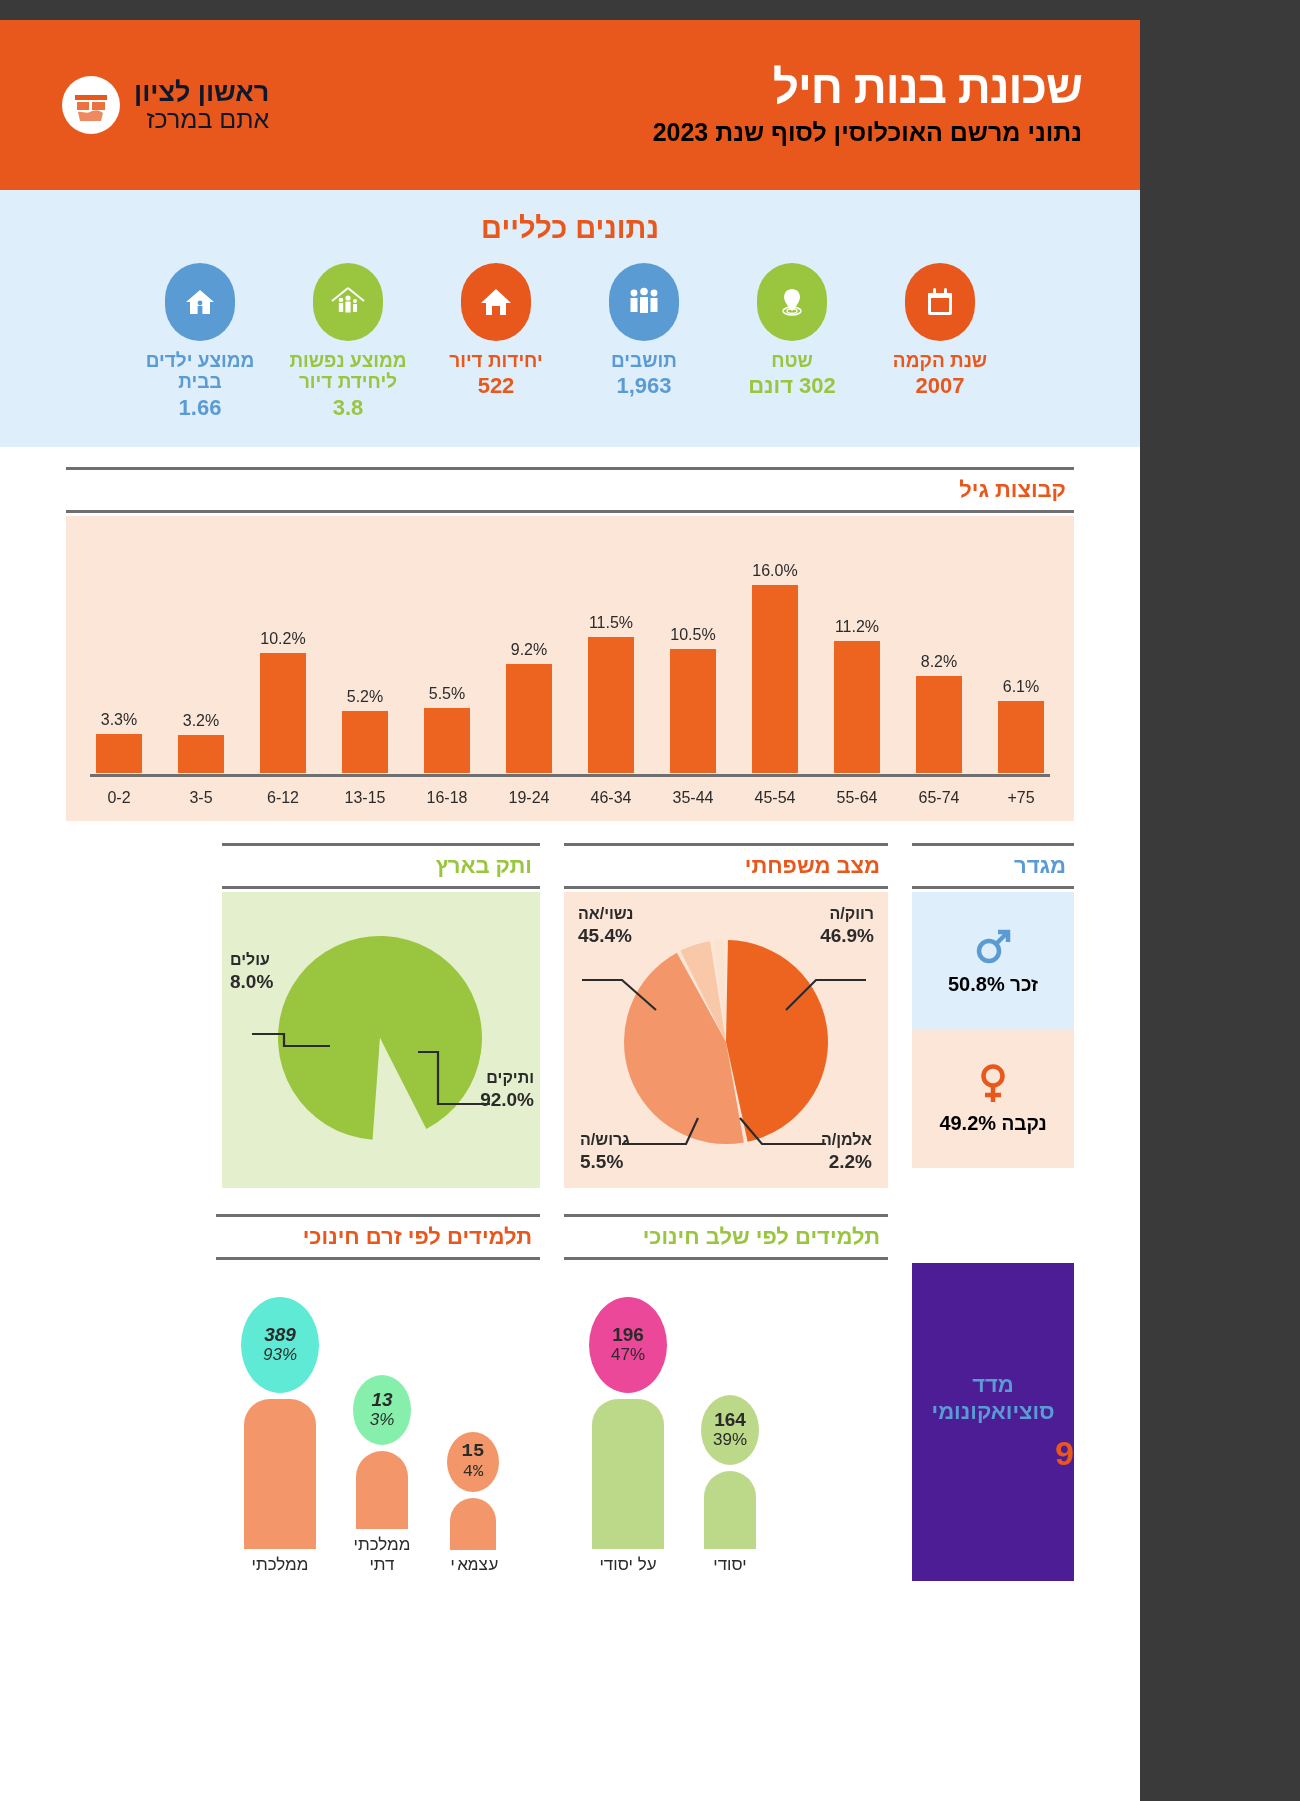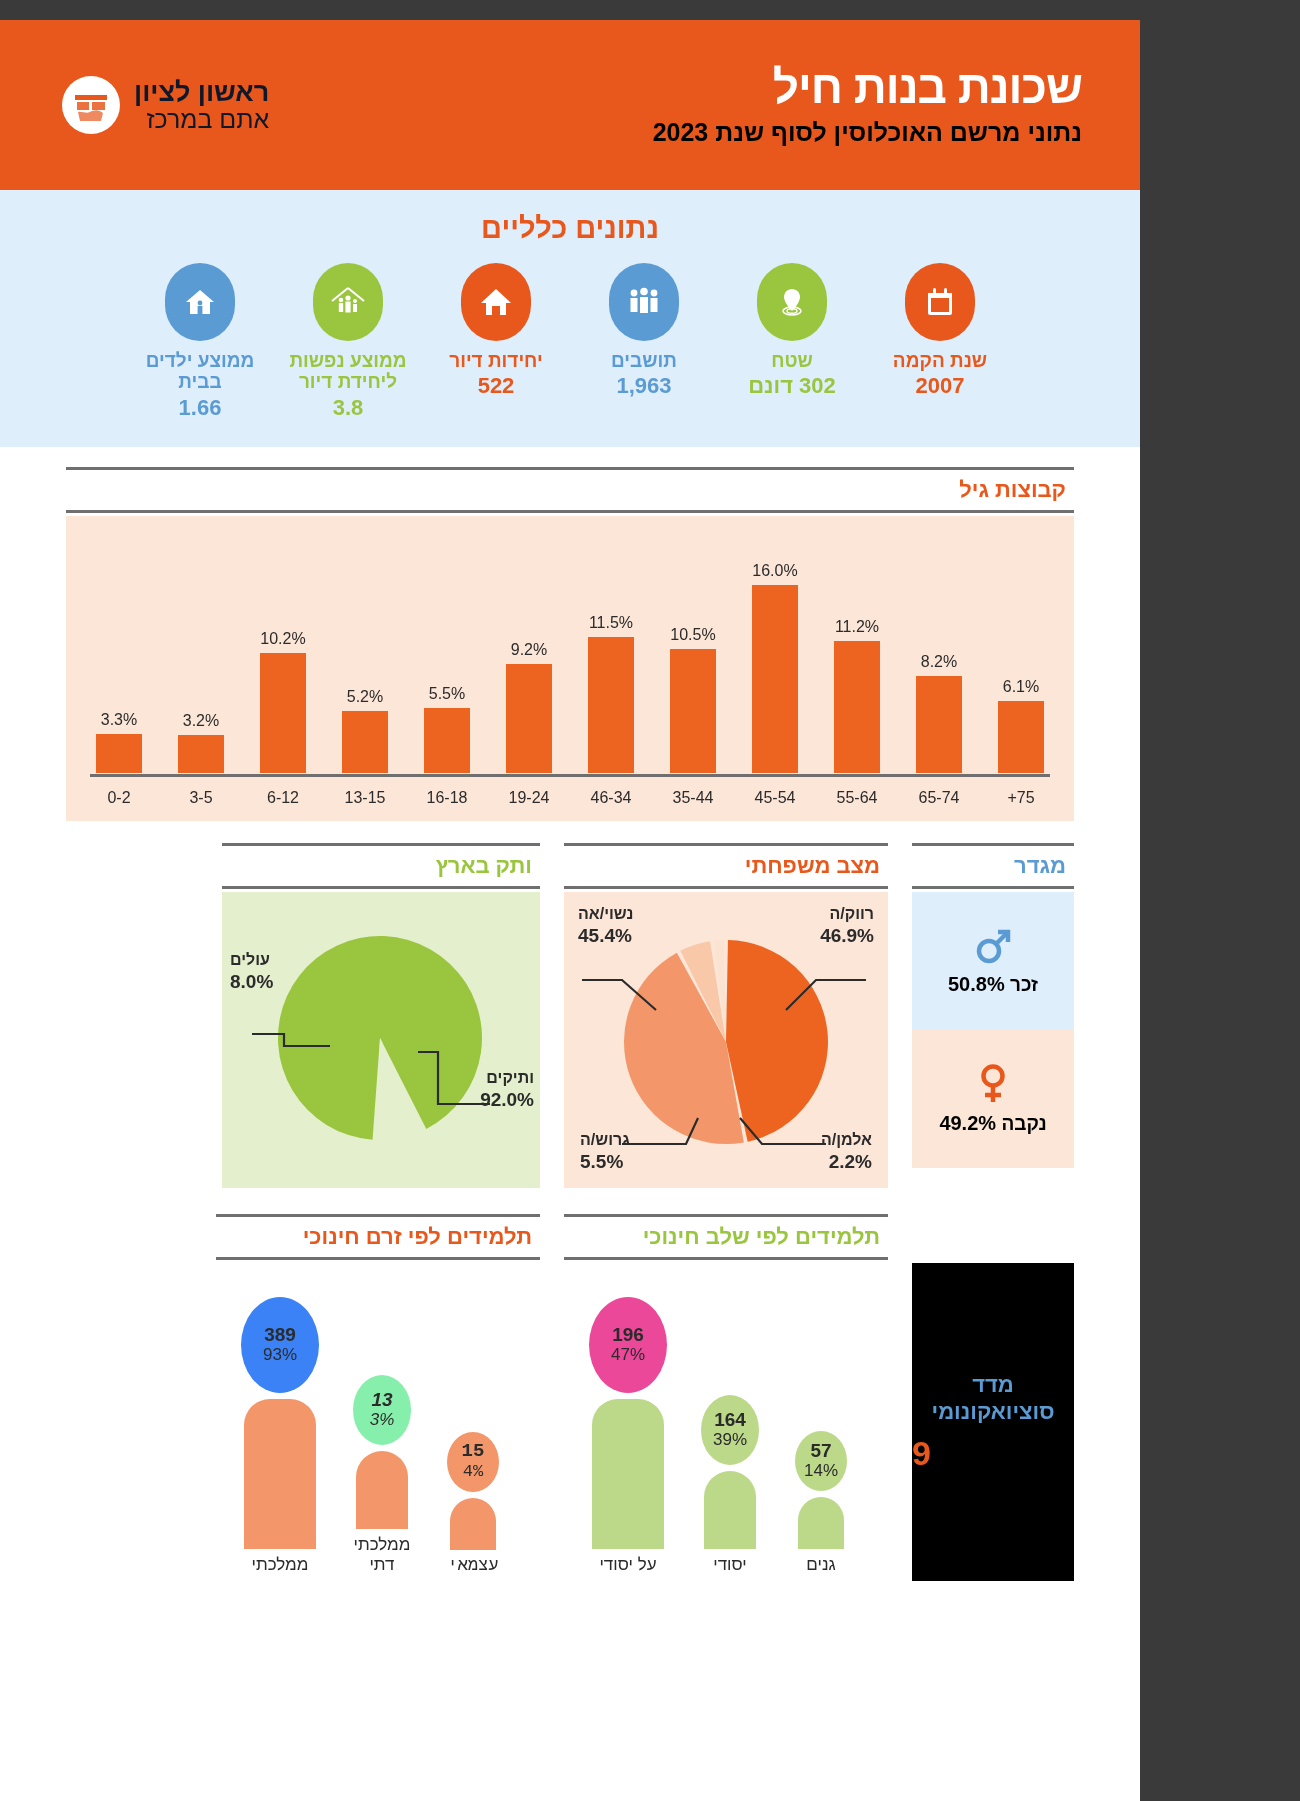--- a/index.html
+++ b/index.html
@@ -114,22 +114,22 @@
 
   .pie-box { height: 296px; position: relative; }
   .callout { position: absolute; font-size: 16px; font-weight: bold;
     color: #2b2b2b; line-height: 1.25; text-align: right; }
   .callout .pct { font-size: 19px; }
   svg.lead { position: absolute; left: 0; top: 0; overflow: visible; }
 
   
   .bot-row { display: flex; direction: rtl; padding: 26px 66px 0; gap: 24px; }
   .socio {
-    width: 162px; background: #000000; height: 318px;
-    display: flex; flex-direction: column; align-items: flex-end; justify-content: center;
+    width: 162px; background: #4c1d95; height: 318px;
+    display: flex; flex-direction: column; align-items: flex-start; justify-content: center;
   }
   .socio-label { font-size: 22px; font-weight: bold; color: #5a9bd4; line-height: 1.25; text-align: center; }
   .socio-val { font-size: 34px; font-weight: bold; color: #e8581c; margin-top: 8px; }
 
   .students { width: 324px; }
   .st-chart { position: relative; height: 312px; direction: ltr; }
   .st-col { position: absolute; bottom: 0; text-align: center; }
   .st-bubble {
     border-radius: 50%; display: flex; flex-direction: column;
     align-items: center; justify-content: center; margin: 0 auto 6px;
@@ -458,40 +458,32 @@
             <div class="st-cat">על יסודי</div>
           </div>
           <div class="st-col" style="left: 126px; width: 80px;">
             <div class="st-bubble" style="width: 58px; height: 70px; background: rgb(188, 217, 138);">
               <div class="st-num">164</div>
               <div class="st-pct">39%</div>
             </div>
             <div class="st-bar" style="width: 52px; height: 78px; background: rgb(188, 217, 138);"></div>
             <div class="st-cat">יסודי</div>
           </div>
-          <div class="st-col" style="left: 220px; width: 74px;">
-            <div class="st-bubble" style="width: 52px; height: 60px; background: rgb(188, 217, 138);">
-              <div class="st-num">57</div>
-              <div class="st-pct">14%</div>
-            </div>
-            <div class="st-bar" style="width: 46px; height: 52px; background: rgb(188, 217, 138);"></div>
-            <div class="st-cat">גנים</div>
-          </div>
         </div>
     </div>
 
     <div class="students">
       <div class="sec-head">
         <div class="rule top"></div>
         <div class="rule bot"></div>
         <div class="txt" style="color:#e8581c">תלמידים לפי זרם חינוכי</div>
       </div>
       <div class="st-chart" id="stream-chart">
           <div class="st-col" style="left: 14px; width: 100px;">
-            <div class="st-bubble" style="width: 78px; height: 96px; background: #3b82f6;">
+            <div class="st-bubble" style="width: 78px; height: 96px; background: #5eead4; font-style: italic;">
               <div class="st-num">389</div>
               <div class="st-pct">93%</div>
             </div>
             <div class="st-bar" style="width: 72px; height: 150px; background: rgb(243, 151, 106);"></div>
             <div class="st-cat">ממלכתי</div>
           </div>
           <div class="st-col" style="left: 126px; width: 80px;">
             <div class="st-bubble" style="width: 58px; height: 70px; background: #86efac; font-style: italic;">
               <div class="st-num">13</div>
               <div class="st-pct">3%</div>

